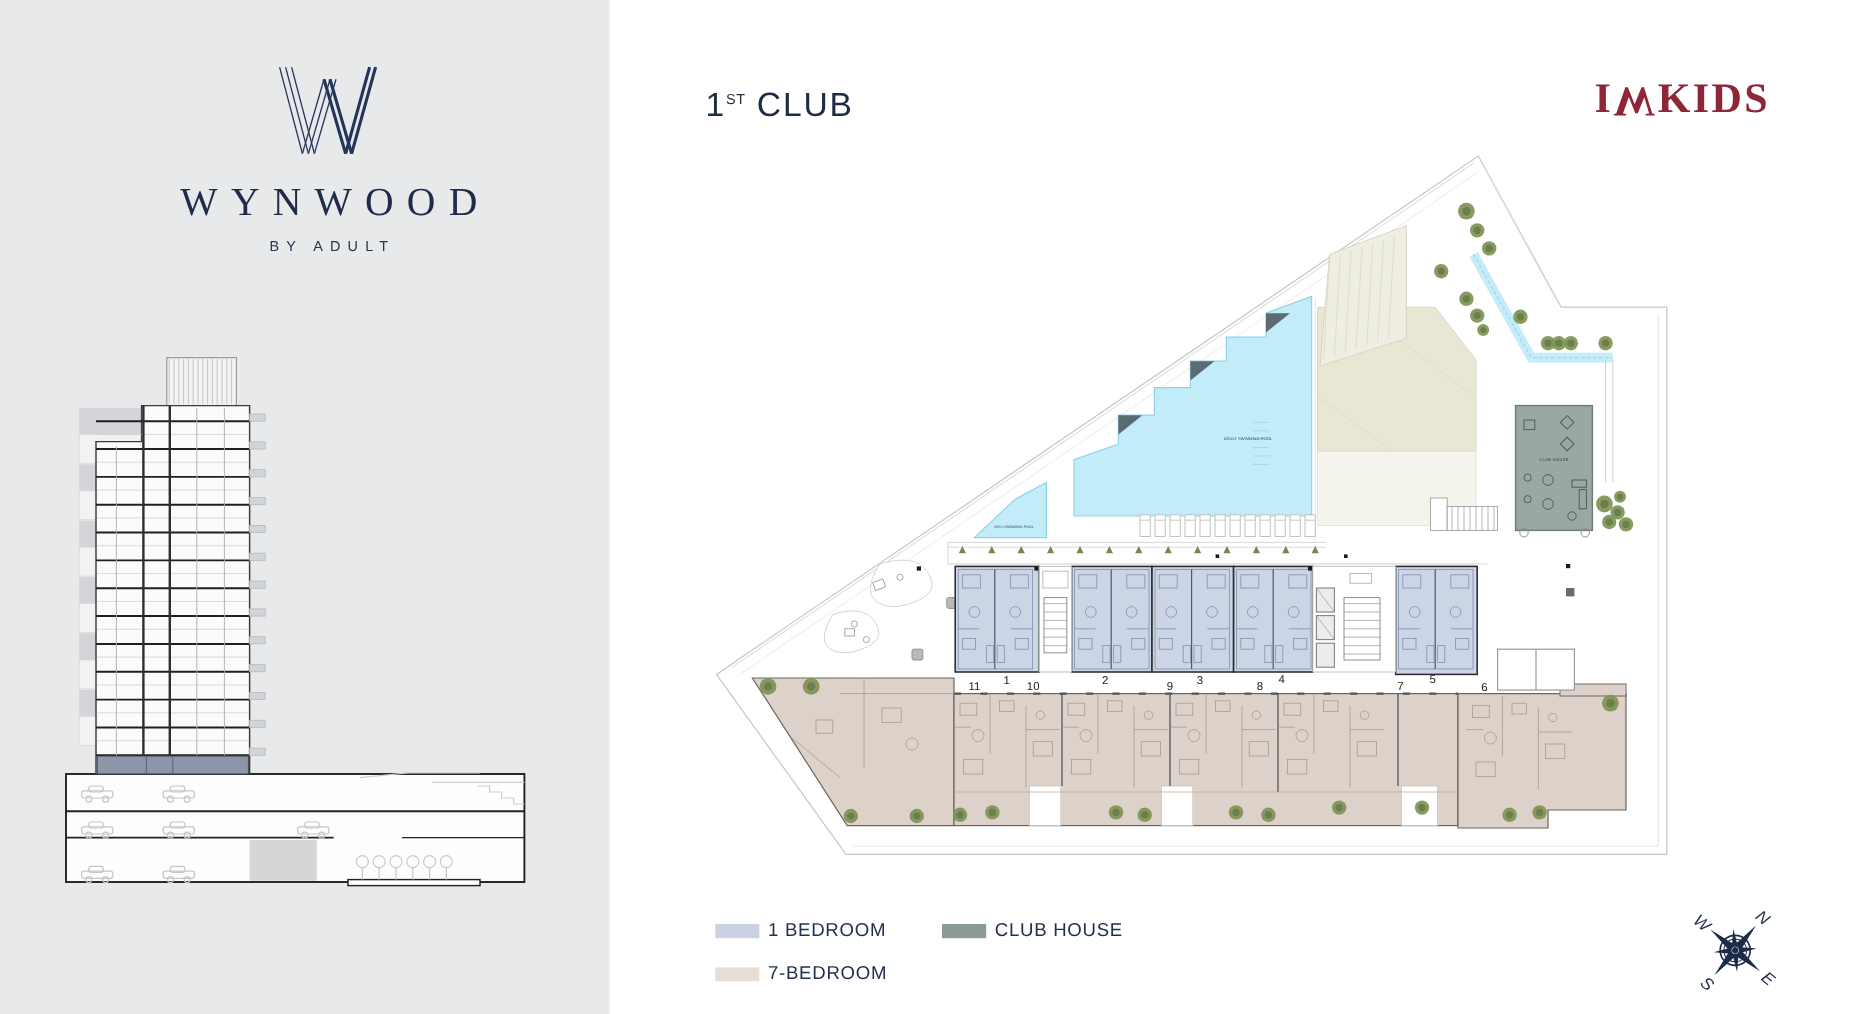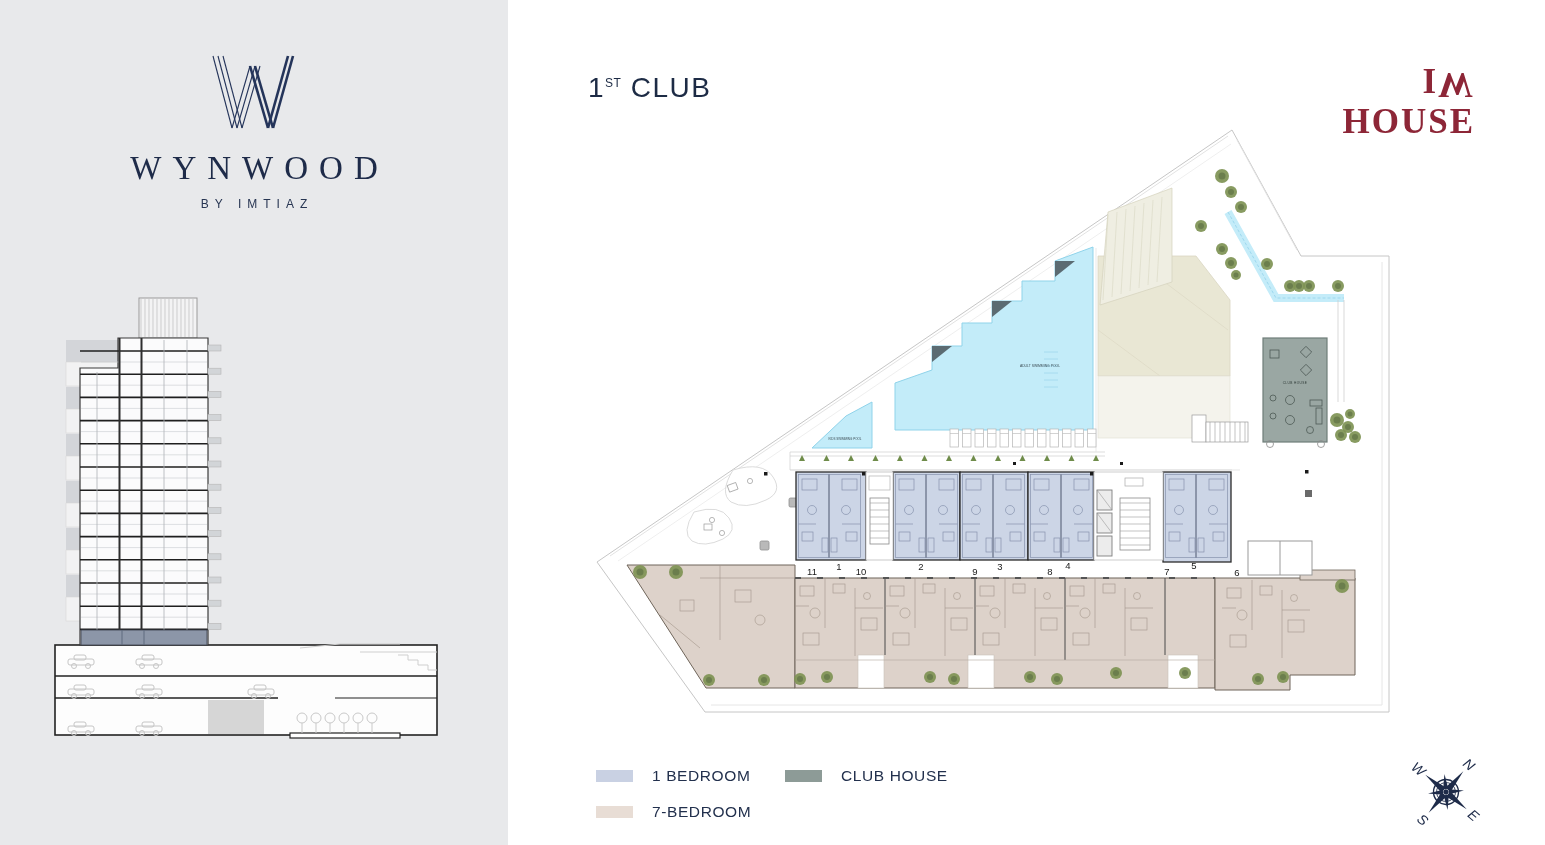--- a/index.html
+++ b/index.html
@@ -1,32 +1,32 @@
 <!DOCTYPE html>
 <html><head>
 <meta charset="utf-8">
 <style>
   html,body{margin:0;padding:0;background:#ffffff;}
   .stage{position:relative;width:1545px;height:845px;overflow:hidden;background:#ffffff;
          font-family:"Liberation Sans",sans-serif;}
   .sidebar{position:absolute;left:0;top:0;width:508px;height:845px;background:#e8e9eb;}
-  .logo-block{position:absolute;left:0;top:52px;width:508px;text-align:center;color:#1e2b49;}
+  .logo-block{position:absolute;left:0;top:52px;width:508px;text-align:center;color:#1e2b49;padding-left:20px;}
   .wordmark{font-family:"Liberation Serif",serif;font-weight:400;font-size:33px;
             letter-spacing:11px;color:#1e2b49;margin-top:14px;text-indent:11px;}
   .byline{font-size:12px;letter-spacing:6px;color:#273552;margin-top:10px;text-indent:6px;}
   .floor-title{position:absolute;left:588px;top:72px;color:#1d2b45;font-size:28px;
                font-weight:500;letter-spacing:1.5px;}
   .floor-title sup{font-size:12px;letter-spacing:.5px;}
   .imtiaz{position:absolute;left:1305px;top:62px;width:170px;text-align:right;
           font-family:"Liberation Serif",serif;font-weight:700;font-size:35px;
           letter-spacing:2px;color:#8d2637;}
   .imtiaz .flip{display:inline-block;transform:scaleY(-1) translateY(-5%);}
   .legend{position:absolute;left:596px;top:758px;display:grid;
           grid-template-columns:189px 320px;grid-auto-rows:36px;align-items:center;}
-  .legend-row{display:flex;align-items:center;gap:19px;}
+  .legend-row{display:flex;align-items:center;gap:7px;}
   .legend-label{font-size:15.5px;letter-spacing:.6px;color:#22304d;}
   .plan-svg,.elev-svg,.compass-svg{position:absolute;display:block;}
   svg text{font-family:"Liberation Sans",sans-serif;}
 </style>
 </head>
 <body>
 
 <div class="stage">
 
   <div class="sidebar">
@@ -43,21 +43,21 @@
           </g>
           <g stroke-width="2.6">
             <line x1="41" y1="14" x2="59" y2="76"></line>
               <line x1="46" y1="14" x2="64" y2="76"></line>
             <line x1="59" y1="76" x2="79" y2="4"></line>
               <line x1="64" y1="76" x2="84" y2="4"></line>
           </g>
         </g>
       </svg>
       <div class="wordmark">WYNWOOD</div>
-      <div class="byline">BY IMTIAZ</div>
+      <div class="byline">BY ADULT</div>
     </div>
 
     <svg class="elev-svg" style="left:40px;top:288px" width="420" height="470" viewBox="40 288 420 470">
       <g>
         <rect x="55" y="645" width="382" height="90" fill="#fdfdfd" stroke="#222" stroke-width="1.6"></rect>
         <line x1="55" y1="676" x2="437" y2="676" stroke="#222" stroke-width="1.6"></line>
         <line x1="55" y1="698" x2="278" y2="698" stroke="#222" stroke-width="1.6"></line>
         <line x1="335" y1="698" x2="437" y2="698" stroke="#222" stroke-width="1.2"></line>
         <rect x="290" y="733" width="110" height="5" fill="#fff" stroke="#222" stroke-width="1.2"></rect>
         <rect x="208" y="700" width="56" height="34" fill="#d6d6d6" stroke="none"></rect>
@@ -182,21 +182,21 @@
           </g>
         </defs>
       </svg>
   </div>
 
   <div class="floor-title">
     <span>1</span><sup>ST</sup>
     <span>CLUB</span>
   </div>
   <div class="imtiaz">
-    <span>I</span><span class="flip">W</span><span>HOUSE</span>
+    <span>I</span><span class="flip">W</span><span>KIDS</span>
   </div>
 
   <svg class="plan-svg" style="left:588px;top:118px" width="824" height="604" viewBox="588 118 824 604">
 
     <g>
       <polygon points="597,562 1232,130 1301,256 1389,256 1389,712 705,712" fill="#ffffff" stroke="#c6c6c6" stroke-width="1"></polygon>
       <line x1="610" y1="556" x2="1228" y2="136" stroke="#e2e2e2" stroke-width="1"></line>
       <line x1="618" y1="561" x2="1231" y2="144" stroke="#efefef" stroke-width="1"></line>
       <line x1="1382" y1="262" x2="1382" y2="705" stroke="#e6e6e6" stroke-width="1"></line>
       <line x1="711" y1="705" x2="1382" y2="705" stroke="#e6e6e6" stroke-width="1"></line>

